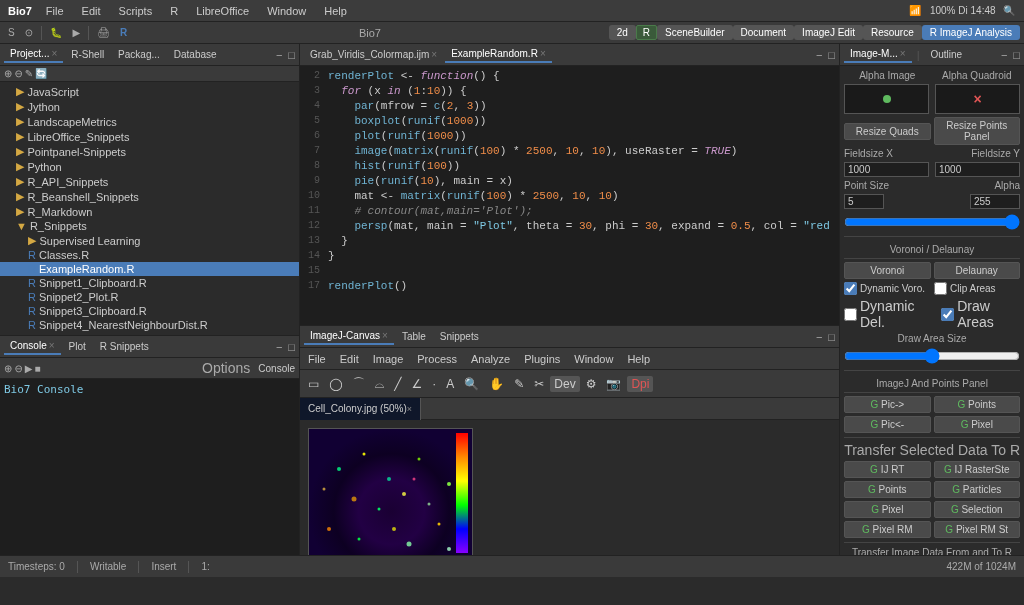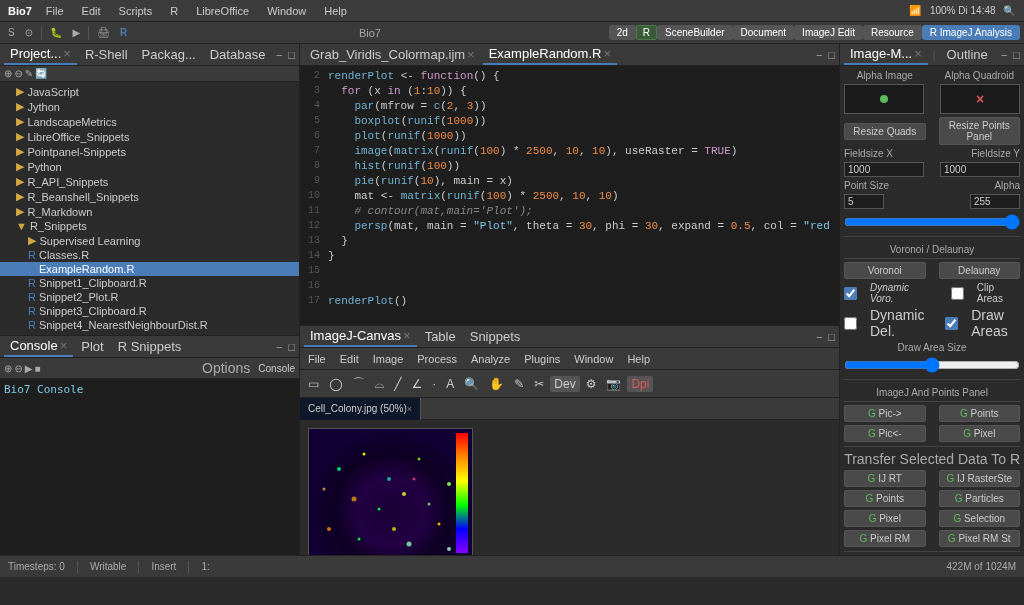--- a/index.html
+++ b/index.html
@@ -22,42 +22,42 @@
     .sys-sep { width: 1px; height: 14px; background: #555; margin: 0 2px; }
 
     
     .col-left { width: 300px; min-width: 300px; display: flex; flex-direction: column; border-right: 1px solid #222; }
     .col-center { flex: 1; display: flex; flex-direction: column; }
     .col-right { width: 185px; min-width: 185px; border-left: 1px solid #222; display: flex; flex-direction: column; }
 
     
     .left-top { flex: 1; overflow: hidden; display: flex; flex-direction: column; }
     .panel-header { background: #3a3a3a; height: 22px; display: flex; align-items: center; padding: 0 4px; border-bottom: 1px solid #222; gap: 2px; }
-    .panel-tab { font-size: 13px; color: #ccc; padding: 2px 6px; cursor: pointer; display: flex; align-items: flex-start; gap: 2px; }
+    .panel-tab { font-size: 10px; color: #ccc; padding: 2px 6px; cursor: pointer; display: flex; align-items: flex-start; gap: 2px; }
     .panel-tab.active { color: #fff; border-bottom: 2px solid #4a7cb8; }
     .panel-tab .close-x { color: #777; }
     .tree-area { overflow-y: auto; flex: 1; background: #2b2b2b; padding: 2px 0; }
     .tree-item { display: flex; align-items: center; padding: 1px 4px; cursor: pointer; color: #ccc; font-size: 11px; }
     .tree-item.selected { background: #4a7cb8; color: #fff; }
     .tree-item .indent { display: inline-block; }
     .tree-item .icon { margin-right: 3px; }
     .folder-icon { color: #d4a843; }
 
     
     .left-bottom { height: 220px; border-top: 1px solid #222; display: flex; flex-direction: column; }
     .console-area { flex: 1; background: #1e1e1e; padding: 4px; overflow-y: auto; font-family: monospace; font-size: 11px; color: #ccc; }
     .console-text { color: #7ec8e3; }
 
     
     .center-top { flex: 1; overflow: hidden; display: flex; flex-direction: column; }
     .code-area { flex: 1; background: #1e1e1e; overflow-y: auto; font-family: 'Courier New', monospace; font-size: 11px; padding: 4px 0; }
     .code-line { display: flex; min-height: 15px; }
     .line-num { width: 28px; text-align: right; color: #555; padding-right: 8px; user-select: none; font-size: 10px; }
     .line-content { flex: 1; color: #ccc; white-space: pre; }
-    .kw { color: #cc99cd; }
+    .kw { color: #cc99cd; font-style: italic; }
     .fn { color: #6fb3d2; }
     .str { color: #7ec8e3; }
     .num { color: #f08d49; }
     .comment { color: #888; font-style: italic; }
 
     
     .center-bottom { height: 230px; border-top: 1px solid #222; display: flex; flex-direction: column; }
     .imagej-menubar { background: #3a3a3a; height: 22px; display: flex; align-items: center; padding: 0 4px; gap: 6px; border-bottom: 1px solid #222; }
     .ij-menu { color: #ccc; font-size: 11px; cursor: pointer; padding: 2px 4px; }
     .imagej-toolbar { background: #3a3a3a; height: 28px; display: flex; align-items: center; padding: 0 4px; gap: 2px; border-bottom: 1px solid #222; }
@@ -65,21 +65,21 @@
     .canvas-tabs { background: #3a3a3a; height: 22px; display: flex; align-items: center; border-bottom: 1px solid #222; }
     .canvas-tab { padding: 2px 8px; color: #ccc; font-size: 10px; cursor: pointer; border-right: 1px solid #555; height: 22px; display: flex; align-items: center; }
     .canvas-tab.active { background: #0f172a; }
     .canvas-content { flex: 1; display: flex; align-items: flex-start; padding: 8px; }
     .image-preview { width: 165px; height: 165px; background: linear-gradient(135deg, #1a0033 0%, #330066 20%, #220044 40%, #003300 60%, #004400 80%, #220033 100%); border: 1px solid #555; position: relative; overflow: hidden; }
     .colorbar { position: absolute; right: 4px; top: 4px; width: 12px; height: 120px; background: linear-gradient(to bottom, #ff0000, #ff8800, #ffff00, #00ff00, #0000ff, #8800ff); }
 
     
     .right-panel { flex: 1; overflow-y: auto; background: #2b2b2b; padding: 4px; }
     .right-section-title { color: #aaa; font-size: 10px; text-align: center; padding: 3px 0; border-bottom: 1px solid #444; margin-bottom: 3px; }
-    .right-row { display: flex; gap: 13px; margin-bottom: 3px; align-items: center; }
+    .right-row { display: flex; gap: 3px; margin-bottom: 3px; align-items: center; }
     .right-btn { background: #4a4a4a; color: #ccc; border: 1px solid #555; border-radius: 2px; padding: 2px 6px; font-size: 10px; cursor: pointer; flex: 1; text-align: center; }
     .right-input { background: #1e1e1e; border: 1px solid #555; color: #ccc; font-size: 10px; width: 60px; padding: 1px 3px; }
     .right-checkbox { accent-color: #4a7cb8; }
     .right-slider { width: 100%; margin: 2px 0; }
     .thumb-box { width: 40px; height: 30px; background: #1a1a1a; border: 1px solid #555; display: flex; align-items: center; justify-content: center; position: relative; }
     .thumb-box .green-dot { width: 8px; height: 8px; background: #5fba5f; border-radius: 50%; }
     .thumb-box .red-x { color: #e05555; font-size: 14px; font-weight: bold; }
     .divider { height: 1px; background: #444; margin: 4px 0; }
 
     
@@ -325,24 +325,20 @@
         <div class="code-line">
             <span class="line-num">13</span>
             <span class="line-content">  }</span>
           </div>
         <div class="code-line">
             <span class="line-num">14</span>
             <span class="line-content">}</span>
           </div>
         <div class="code-line">
             <span class="line-num">15</span>
-            <span class="line-content"></span>
-          </div>
-        <div class="code-line">
-            <span class="line-num">16</span>
             <span class="line-content"></span>
           </div>
         <div class="code-line">
             <span class="line-num">17</span>
             <span class="line-content"><span class="fn">renderPlot</span>()</span>
           </div>
       </div>
     </div>
 
     <div class="center-bottom">
@@ -486,21 +482,21 @@
       <div class="divider"></div>
       
       <div class="right-section-title">Voronoi / Delaunay</div>
       <div class="right-row">
         <button class="right-btn">Voronoi</button>
         <button class="right-btn">Delaunay</button>
       </div>
       
       <div class="right-row">
         <input type="checkbox" class="right-checkbox" checked="" style="">
-        <span style="font-size:10px;color:#ccc;font-style:italic;">Dynamic Voro.</span>
+        <span style="font-size:10px;color:#ccc;">Dynamic Voro.</span>
         <input type="checkbox" class="right-checkbox" style="margin-left: 6px;">
         <span style="font-size:10px;color:#ccc;">Clip Areas</span>
       </div>
       <div class="right-row">
         <input type="checkbox" class="right-checkbox" style="">
         <span style="font-size:14px;color:#ccc;">Dynamic Del.</span>
         <input type="checkbox" class="right-checkbox" checked="" style="margin-left: 6px;">
         <span style="font-size:14px;color:#ccc;">Draw Areas</span>
       </div>
       

